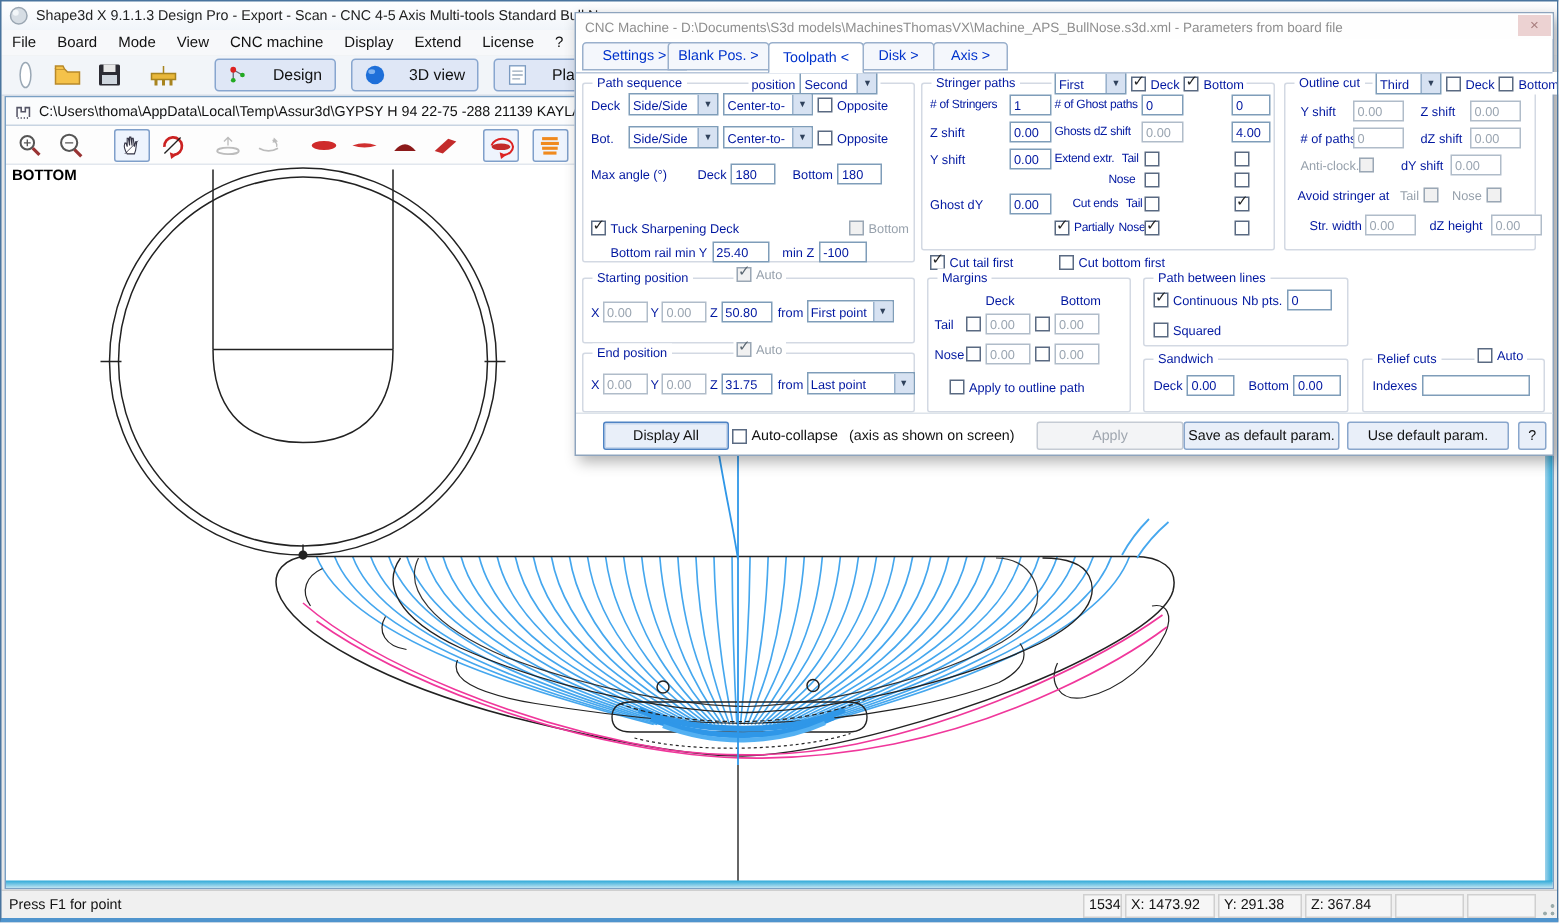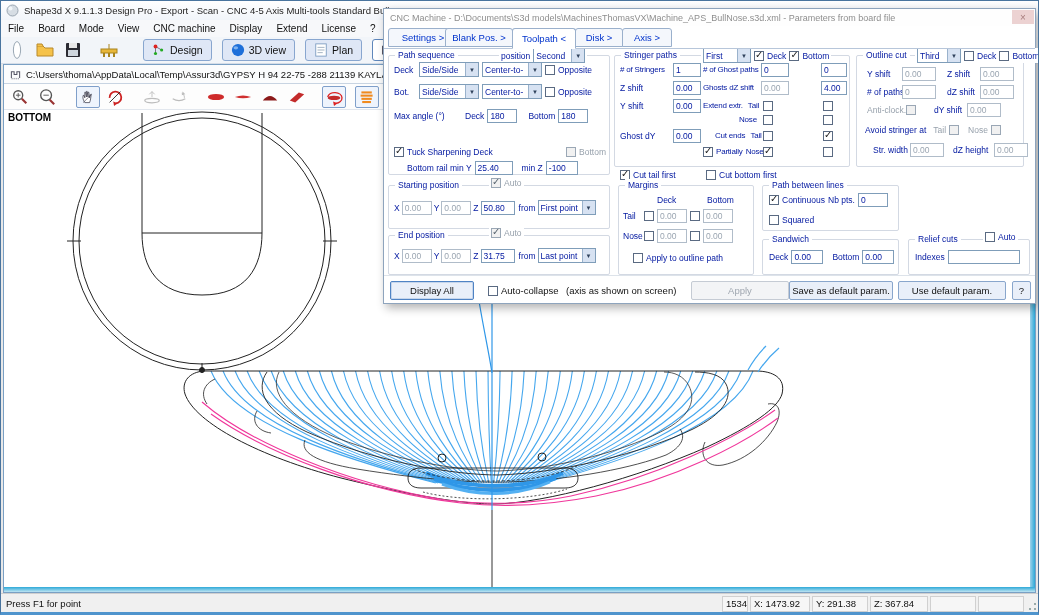--- a/index.html
+++ b/index.html
@@ -7,21 +7,21 @@
   *{box-sizing:border-box;}
   #frame{position:absolute;inset:0;border:1px solid #49749e;border-bottom:3px solid #4f94cd;pointer-events:none;z-index:90;}
 
   
   #titlebar{position:absolute;left:1px;top:0;width:1037px;height:20px;background:linear-gradient(#ffffff,#f1f5fa);
     display:flex;align-items:center;padding-left:5px;font-size:9.5px;color:#222;white-space:nowrap;overflow:hidden;}
   #menubar{position:absolute;left:1px;top:20px;width:1037px;height:17px;background:#f7f8fa;display:flex;align-items:center;font-size:10px;color:#111;}
   .menu-item{padding:1px 7px;height:15px;display:flex;align-items:center;cursor:default;}
   #toolbar{position:absolute;left:1px;top:37px;width:1037px;height:27px;background:#f2f5f9;border-bottom:1px solid #d5dde8;display:flex;align-items:center;gap:4px;padding-left:4px;}
   .tbicon{width:24px;height:22px;display:flex;align-items:center;justify-content:center;}
-  .tbbtn{height:22px;display:flex;align-items:center;gap:4px;padding:0 8px;margin-left:6px;background:#dfe7f6;border:1px solid #88a6cf;border-radius:3px;font-size:10.5px;color:#111;}
+  .tbbtn{height:22px;display:flex;align-items:center;gap:16px;padding:0 8px;margin-left:6px;background:#dfe7f6;border:1px solid #88a6cf;border-radius:3px;font-size:10.5px;color:#111;}
   .tbbtn.active{background:#ffffff;border:1px solid #5f87bb;}
 
   
   #childwin{position:absolute;left:3px;top:64px;width:1033px;height:529px;background:#fff;border:1px solid #7aa0c4;}
   #childtitle{position:absolute;left:0;top:0;width:100%;height:19px;background:#fbfcfd;border-bottom:1px solid #c8d4e2;
     display:flex;align-items:center;gap:5px;padding-left:6px;font-size:9.5px;color:#111;white-space:nowrap;overflow:hidden;}
   #iconrow{position:absolute;left:0;top:19px;width:100%;height:26px;background:#fdfdfd;border-bottom:1px solid #e2e7ee;
     display:flex;align-items:center;gap:3px;padding-left:4px;overflow:hidden;}
   .virow{width:24px;height:22px;display:flex;align-items:center;justify-content:center;flex:none;}
   .virow.box{border:1px solid #7f9fca;border-radius:2px;background:#eef4fd;}
@@ -64,21 +64,21 @@
   .dd{height:15px;border:1px solid #7f9db9;background:#fff;color:#0017a0;font-size:8.5px;display:inline-flex;align-items:center;flex:none;overflow:hidden;}
   .dd .v{padding:0 2px;flex:1;overflow:hidden;}
   .dd .arr{width:13px;align-self:stretch;background:#d7e2f2;border-left:1px solid #9ab2cc;display:flex;align-items:center;justify-content:center;font-size:6px;color:#30425c;flex:none;}
   .cb{width:10px;height:10px;border:1px solid #5a6a82;background:#fff;position:relative;flex:none;}
   .cb.on::after{content:"✓";position:absolute;left:0;top:-3px;font-size:10px;font-weight:bold;color:#222;}
   .cb.dis{border-color:#9aa7b5;background:#f1f1f1;}
   .cb.dis.on::after{color:#5a6670;}
   #dlg-footer{position:absolute;left:0;top:266px;width:100%;height:30px;border-top:1px solid #dde3ea;}
   .btn{position:absolute;height:19px;background:#e9eff9;border:1px solid #89a6cc;border-radius:2px;
     display:flex;align-items:center;justify-content:center;font-size:9.5px;color:#111;}
-  .btn.primary{border-color:#4f83c4;box-shadow:inset 0 0 0 1px #c6d6ec;}
+  .btn.primary{border-color:#4f83c4;box-shadow:inset 0 0 0 1px #c6d6ec;margin-left:12px;}
   .btn.dis{background:#f3f4f6;border-color:#c5cbd4;color:#a0a7b0;}
 </style>
 </head>
 <body>
 
 <div id="titlebar">
   <svg width="13" height="13" viewBox="0 0 13 13" style="margin-right:5px;flex:none">
     <circle cx="6.5" cy="6.5" r="5.5" fill="#d6dde4" stroke="#9aa6b2"></circle>
       <circle cx="4.5" cy="4.5" r="2" fill="#f2f6f9"></circle>
   </svg>
@@ -457,21 +457,21 @@
       <span class="glbl">Auto</span>
     </div>
     <div class="r" style="left:5px;top:12px;gap:2px">
       <span class="lbl">X</span>
       <span class="fld dis" style="width:30px">0.00</span>
       <span class="lbl">Y</span>
       <span class="fld dis" style="width:30px">0.00</span>
       <span class="lbl">Z</span>
       <span class="fld" style="width:34px">31.75</span>
       <span class="lbl" style="margin-left:2px">from</span>
-      <span class="dd" style="width:58px">
+      <span class="dd" style="width:72px">
           <span class="v">Last point</span>
           <span class="arr">▼</span>
         </span>
     </div>
   </div>
 
   <div class="grp" style="left:230px;top:46px;width:236px;height:112px">
     <span class="cap">Stringer paths</span>
     <div class="caprow" style="left:86px">
       <span class="dd" style="width:48px">

